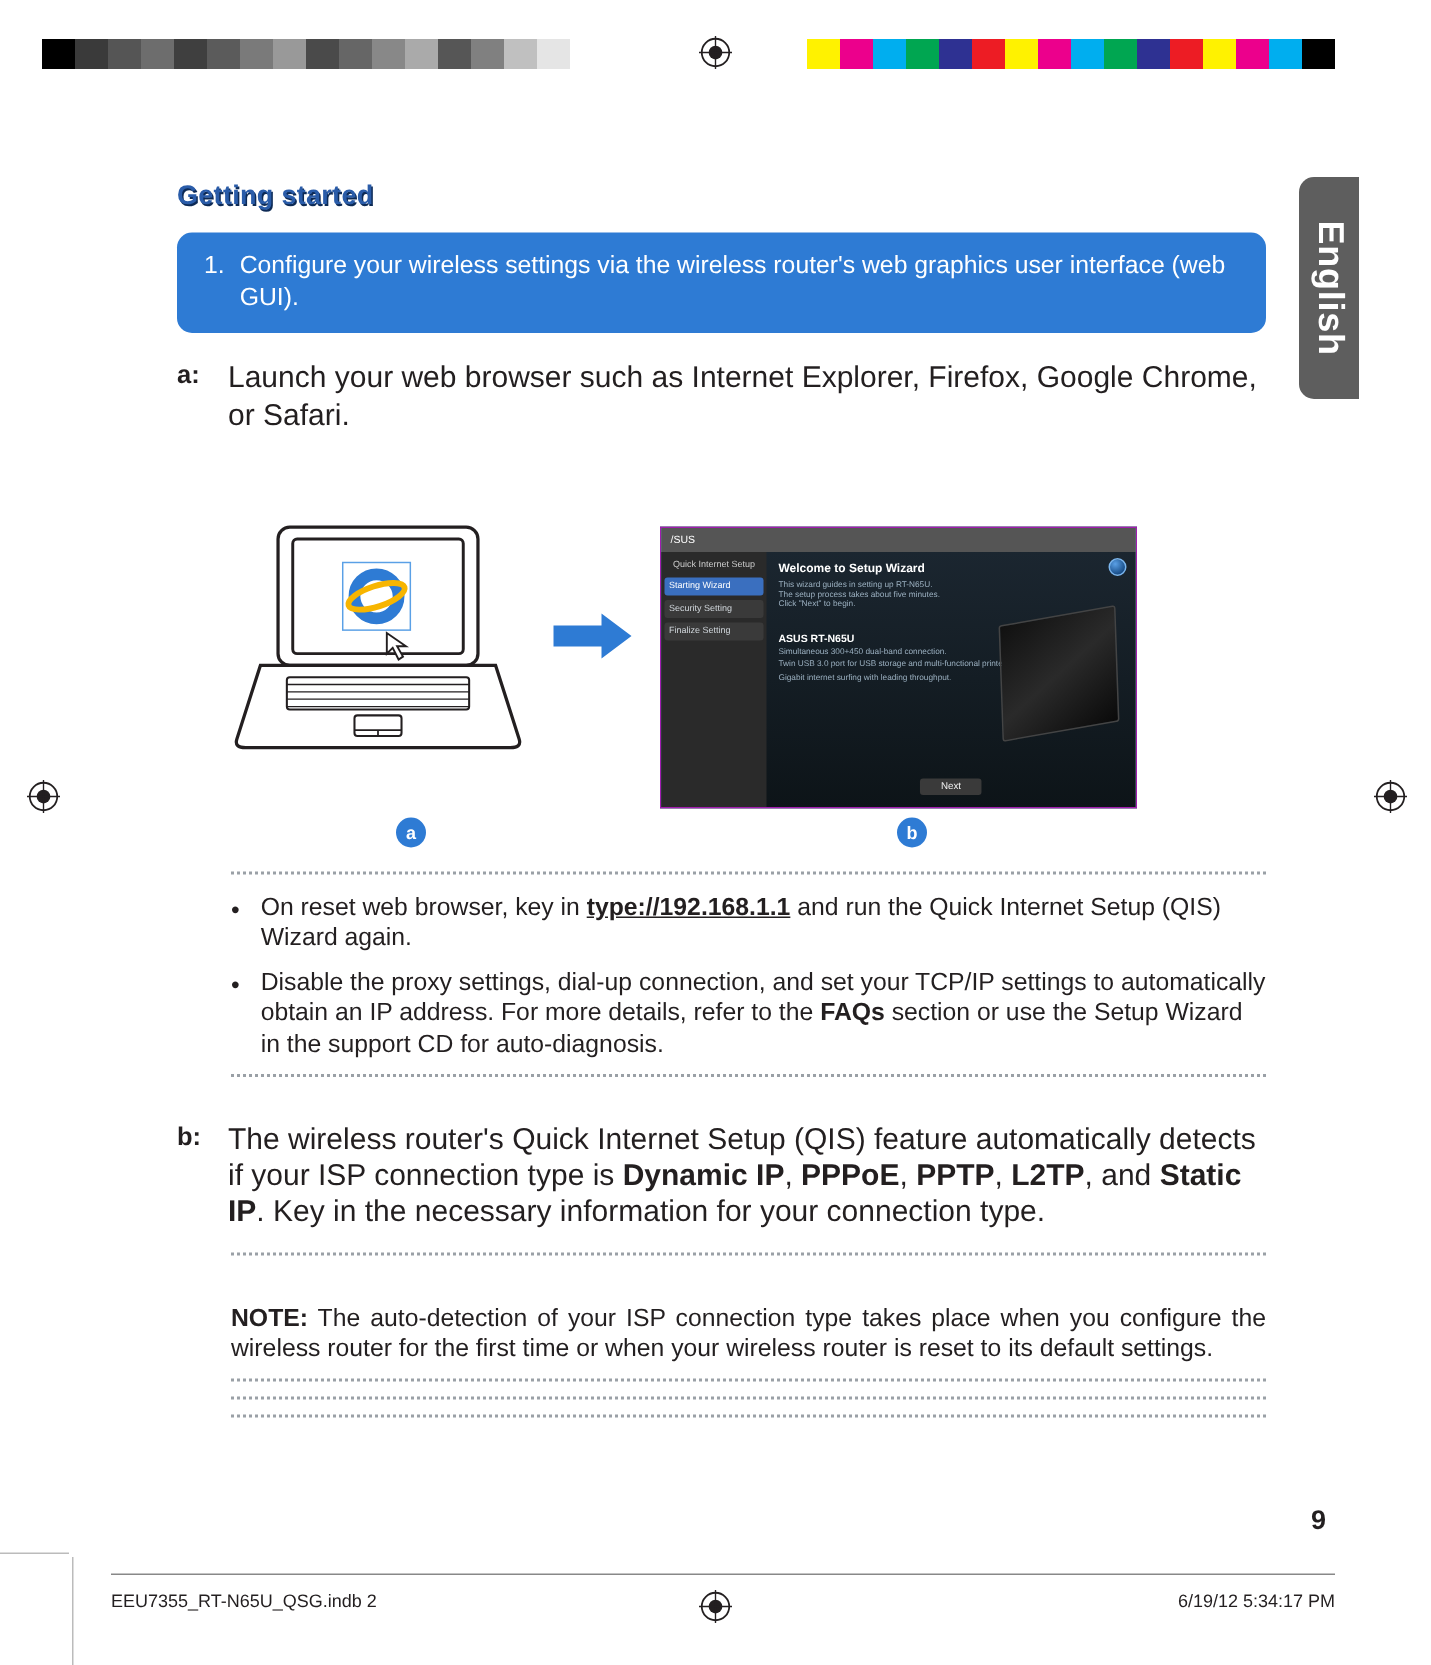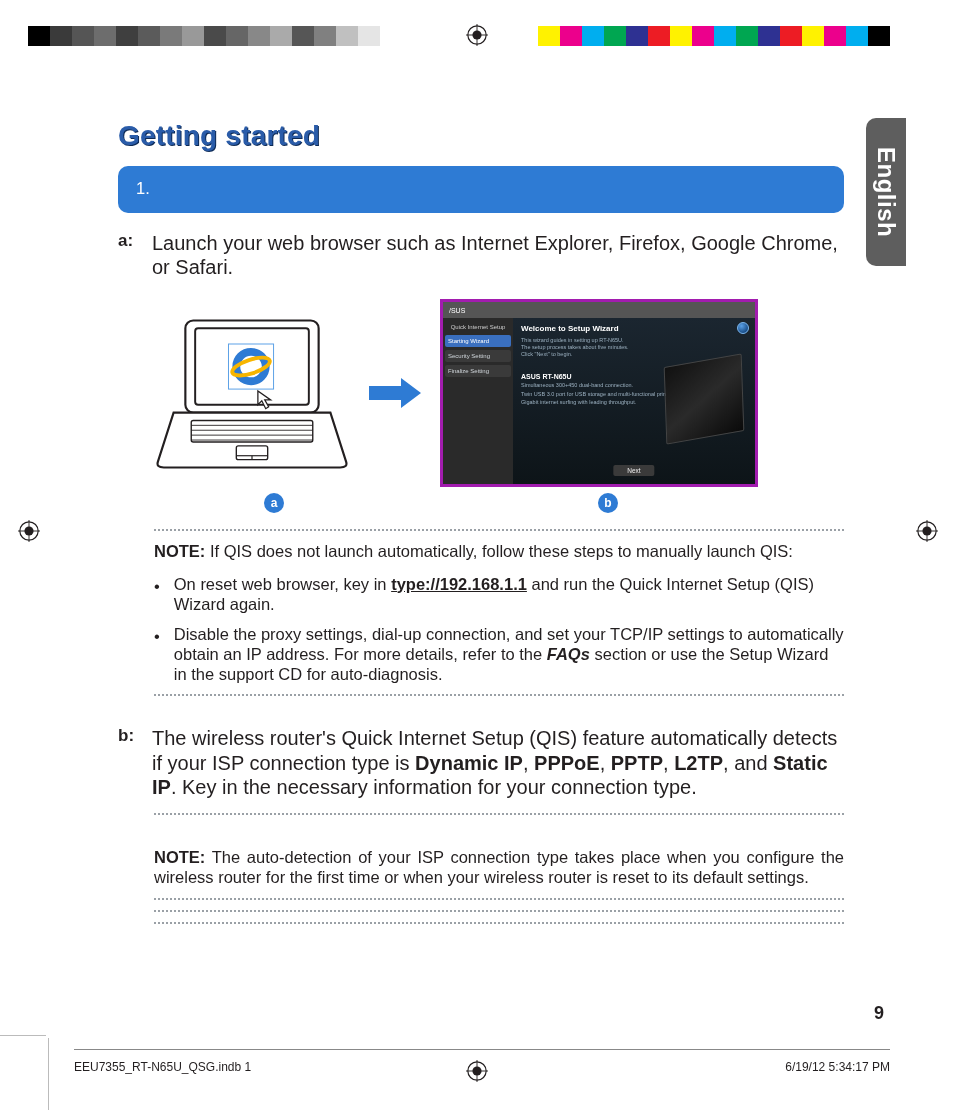--- a/index.html
+++ b/index.html
@@ -27,21 +27,21 @@
   .crop-bl-h { bottom: 74px; left: 0; width: 46px; border-top: 1px solid #bbb; }
   .crop-bl-v { bottom: 0; left: 48px; height: 72px; border-left: 1px solid #bbb; }
   
   .page {
     position: absolute;
     top: 120px;
     left: 118px;
     width: 726px;
   }
   h1.title {
-    font-size: 28px;
+    font-size: 18px;
     font-weight: 700;
     color: #2a5ca9;
     text-shadow: 1px 1px 0 #0d2a55;
     margin-bottom: 14px;
     letter-spacing: 0.2px;
   }
   .blue-callout {
     background: #2e7bd4;
     color: #fff;
     border-radius: 10px;
@@ -63,24 +63,25 @@
     gap: 14px;
     position: relative;
   }
   .laptop-box { width: 196px; height: 160px; position: relative; }
   .laptop-box svg { width: 100%; height: 100%; }
   .arrow-box { width: 62px; display:flex; justify-content:center; }
   .arrow-box svg { width: 56px; height: 34px; }
   .gui-box {
     width: 318px; height: 188px;
     background: #22c55e;
-    border: 3px solid #a21caf;
+    border: 1px solid #a21caf;
     position: relative;
     font-size: 7px;
     color: #cfd8e0;
+    margin-top: 42px;
   }
   .gui-topbar { height: 16px; background: #555; display:flex; align-items:center; padding:0 6px; color:#fff; font-size:7px;}
   .gui-body { display:flex; height: calc(100% - 16px); background: linear-gradient(#1b2630,#0d1418); }
   .gui-side { width: 70px; background:#2a2a2a; padding:4px 2px; display:flex; flex-direction:column; gap:3px;}
   .gui-side .itm { background:#3a3a3a; color:#d0d6db; font-size:6px; padding:3px 3px; border-radius:2px;}
   .gui-side .itm.active { background:#3a6fbf; color:#fff; }
   .gui-main { flex:1; padding:6px 8px; position:relative; }
   .gui-main h4 { color:#fff; font-size:8px; font-weight:700; margin-bottom:4px;}
   .gui-main .sub { font-size:5.5px; color:#9bb0c0; line-height:1.2; }
   .gui-main .mname { margin-top:16px; color:#fff; font-size:7px; font-weight:700;}
@@ -106,21 +107,21 @@
   .badge-row { position: relative; margin-top:6px; height:26px; }
   .badge.a { position:absolute; left: 146px; }
   .badge.b { position:absolute; left: 480px; }
   .dotted { border: none; border-top: 2px dotted #9aa0a6; margin: 10px 0 10px 36px; }
   .note-block { margin-left: 36px; font-size: 16.5px; line-height: 1.22; }
   .note-block .lead { font-weight:700; }
   .bullets { margin: 12px 0 0 36px; }
   .bullets .bl { display:flex; gap:14px; font-size:16.5px; line-height:1.22; margin-bottom:10px;}
   .bullets .dot { flex:0 0 auto; padding-top:2px;}
   .bold { font-weight:700;text-align:right; }
-  .ital { font-style: italic; font-weight:700;}
+  .ital { font-weight:700;}
   .u { text-decoration: underline; font-weight:700;}
   .step.b { margin-top: 30px; }
   .lang-tab {
     position: absolute;
     top: 118px; right: 48px;
     width: 40px; height: 148px;
     background: #5e5e5e;
     color: #fff;
     border-top-left-radius: 10px;
     border-bottom-left-radius: 10px;
@@ -225,20 +226,21 @@
 
 <div class="lang-tab">
   <span>English</span>
 </div>
 
 <div class="page">
   <h1 class="title">Getting started</h1>
 
   <div class="blue-callout">
     <span class="num">1.</span>
+    <span>Configure your wireless settings via the wireless router's web graphics user interface (web GUI).</span>
   </div>
 
   <div class="step">
     <div class="lbl">a:</div>
     <div class="txt">Launch your web browser such as Internet  Explorer, Firefox, Google Chrome, or Safari.</div>
   </div>
 
   <div class="illus-row">
 
     <div class="laptop-box">
@@ -300,23 +302,20 @@
     </div>
   </div>
 
   <div class="badge-row">
     <div class="badge a">a</div>
     <div class="badge b">b</div>
   </div>
 
   <hr class="dotted">
 
-  <div class="note-block">
-    <span class="lead">NOTE:</span><span> If QIS does not launch automatically, follow these steps to manually launch QIS:</span>
-  </div>
 
   <div class="bullets">
     <div class="bl">
       <span class="dot">•</span>
       <span>
         <span>On reset web browser, key in </span><span class="u">type://192.168.1.1</span><span> and run the Quick Internet Setup (QIS) Wizard again.</span>
       </span>
     </div>
     <div class="bl">
       <span class="dot">•</span>
@@ -340,15 +339,15 @@
     <span class="lead">NOTE:</span><span> The auto-detection of your ISP connection type takes place when you configure the wireless router for the first time or when your wireless router is reset to its default settings.</span>
   </div>
   <hr class="dotted">
   <hr class="dotted" style="margin-top:6px;">
   <hr class="dotted">
 </div>
 
 <div class="pagenum">9</div>
 <div class="footer-line"></div>
 <div class="footer">
-  <span>EEU7355_RT-N65U_QSG.indb   1</span>
+  <span>EEU7355_RT-N65U_QSG.indb   2</span>
   <span>6/19/12   5:34:17 PM</span>
 </div>
 
 </body></html>

